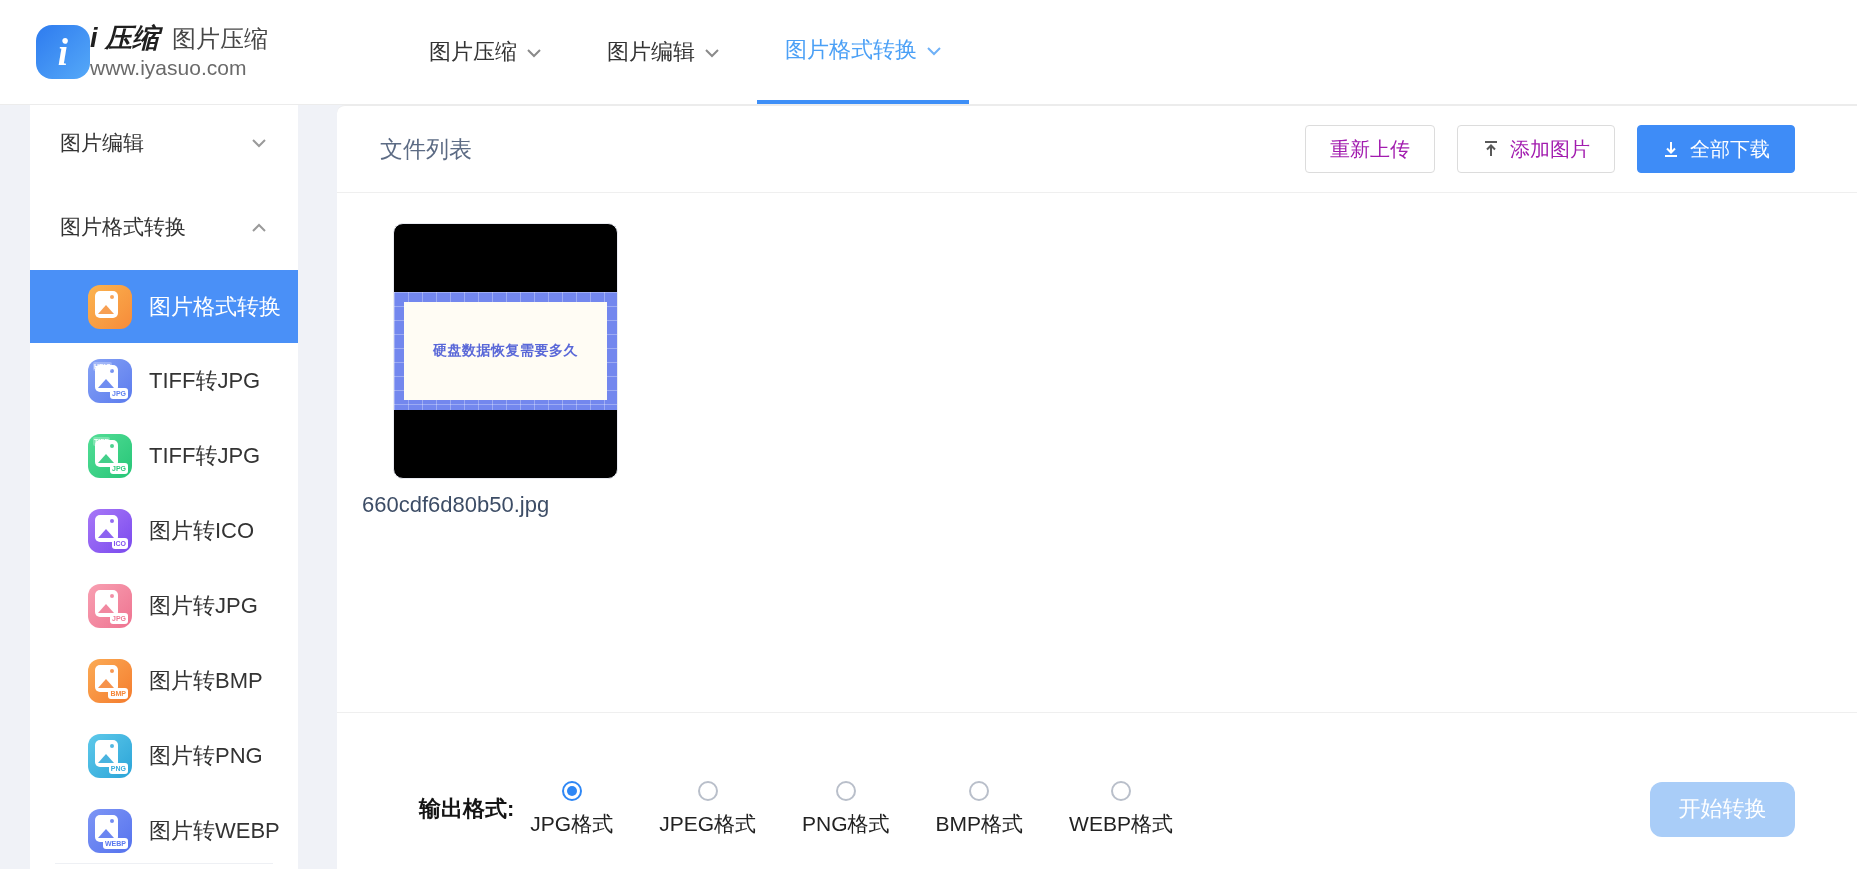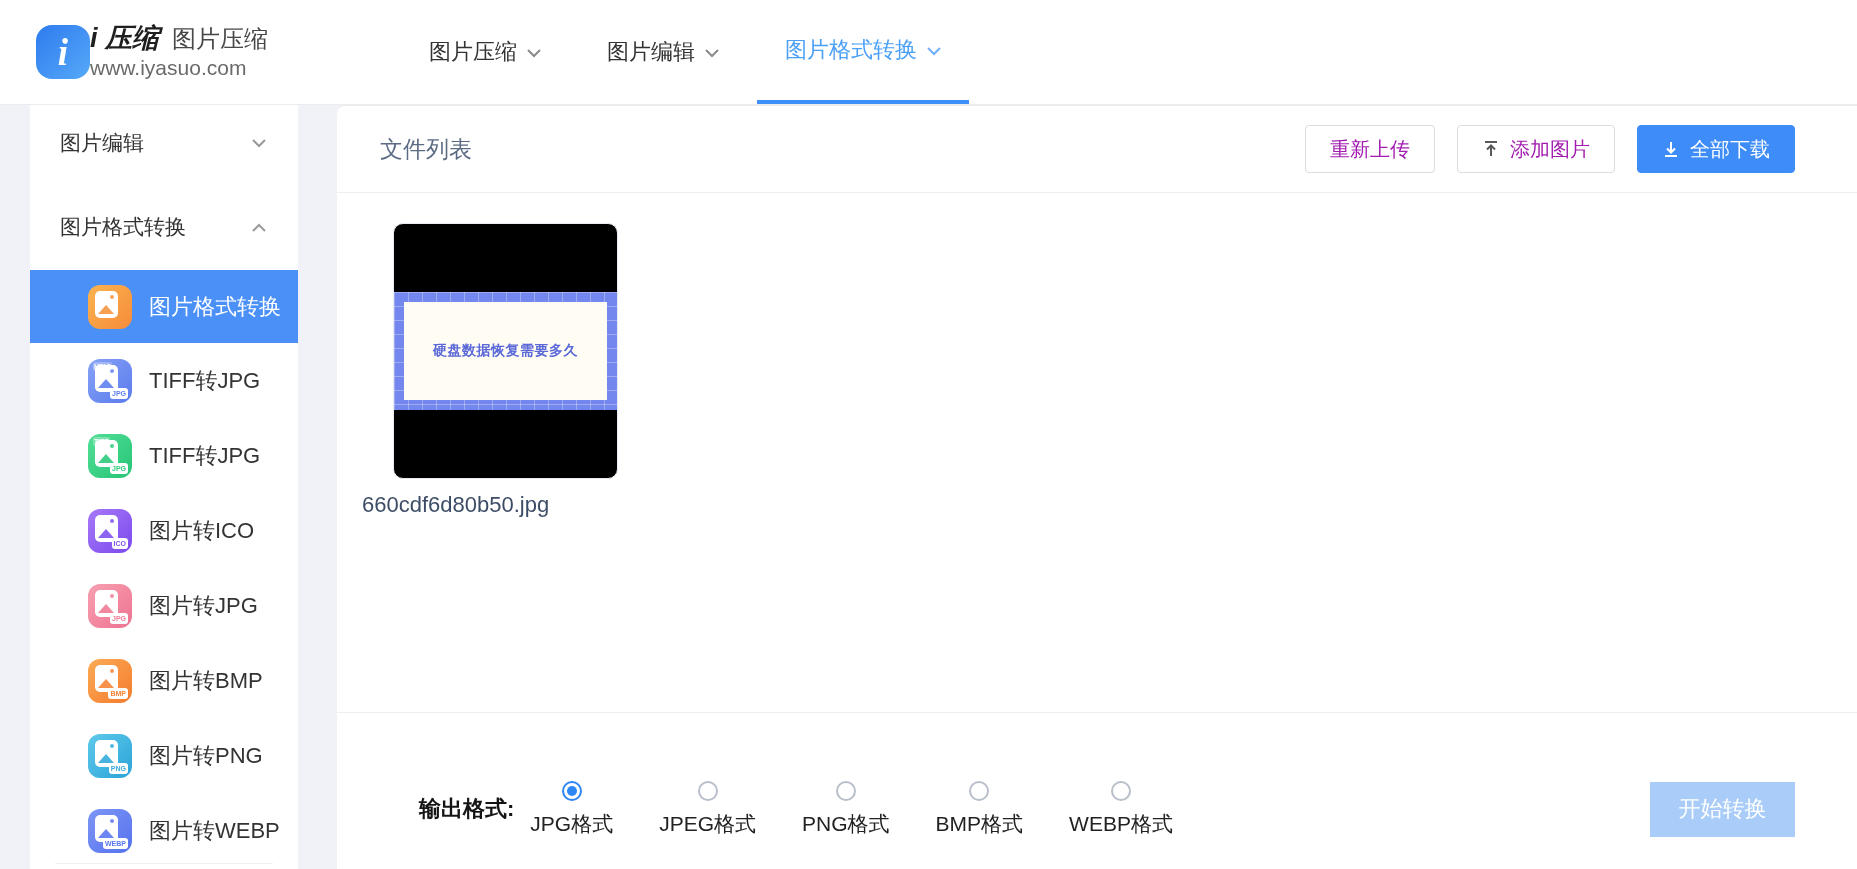--- a/index.html
+++ b/index.html
@@ -117,21 +117,21 @@
 
   .output-bar{position:absolute;left:0;right:0;bottom:0;height:156px;margin-left:44px;}
   .out-row{position:absolute;left:38px;right:62px;top:68px;height:56px;display:flex;align-items:center;}
   .out-label{font-size:22px;font-weight:700;color:#141414;margin-right:16px;white-space:nowrap;}
   .opt{display:flex;align-items:center;gap:9px;margin-right:46px;font-size:21px;color:#222;cursor:pointer;white-space:nowrap;flex-direction:column;}
   .radio{width:20px;height:20px;border-radius:50%;border:2px solid #b9bfca;position:relative;flex:none;background:#fff;}
   .radio.sel{border-color:#2e87f5;}
   .radio.sel::after{content:"";position:absolute;inset:3px;border-radius:50%;background:#2e87f5;}
   .convert{
     margin-left:auto;width:145px;height:55px;background:#a9cdf8;color:#fff;
-    font-size:22px;border:none;border-radius:0;cursor:pointer;font-family:inherit;
+    font-size:22px;border:none;border-radius:12px;cursor:pointer;font-family:inherit;
   }
 </style>
 </head>
 <body>
 
 <div class="header">
   <div class="logo">
     <div class="logo-mark">i</div>
     <div class="logo-text">
       <div class="logo-line1">

